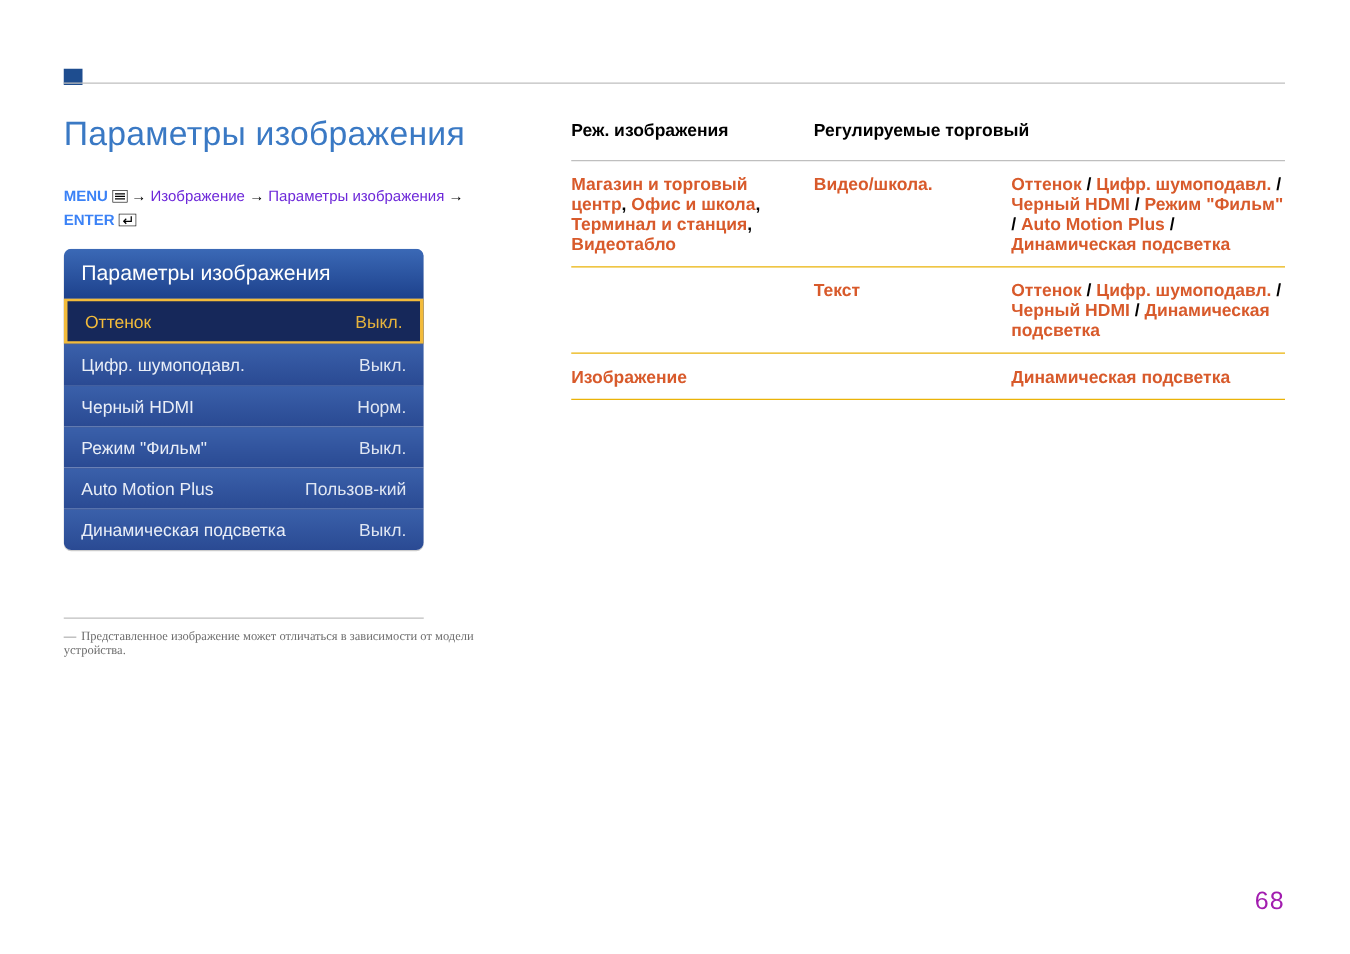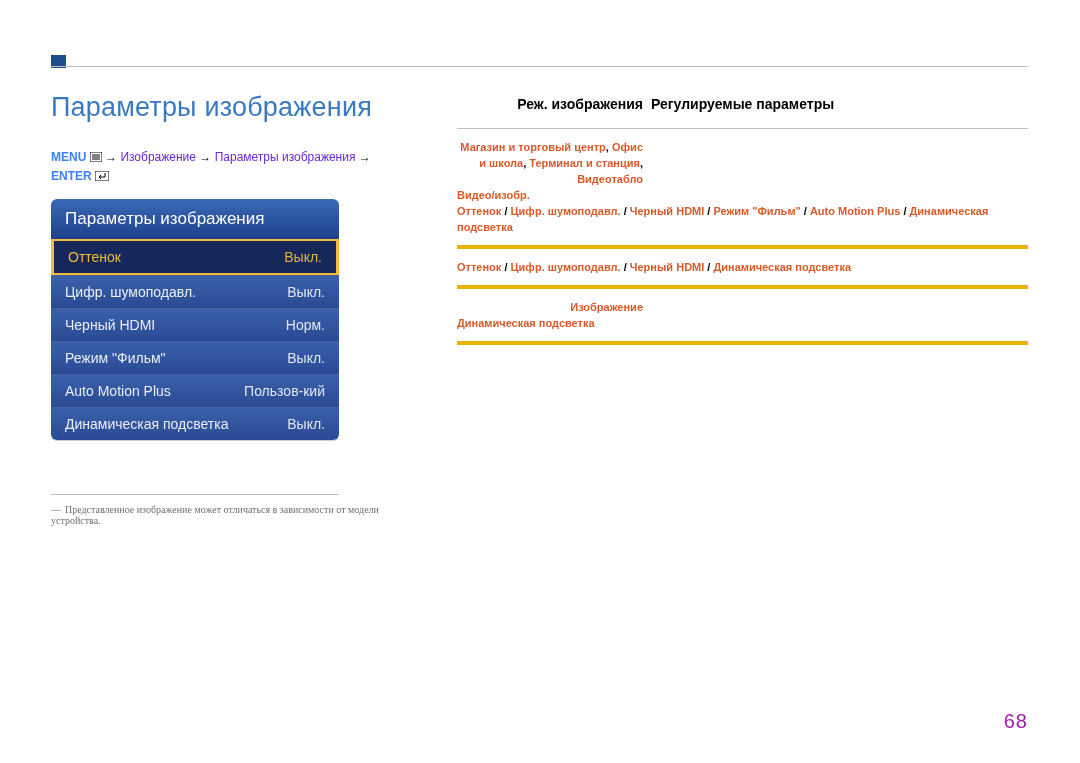--- a/index.html
+++ b/index.html
@@ -111,30 +111,29 @@
     width: 571px;
   }
   .thead {
     display: flex;
     font-size: 14px;
     font-weight: 700;
     color: #000;
     border-bottom: 1px solid #bfbfbf;
     padding-bottom: 16px;
   }
-  .c1 { width: 186px; padding-right:8px;text-align:right; }
+  .c1 { width: 186px; padding-right:8px; }
   .c2 { width: 150px; padding-right:8px; }
   .c3 { flex:1; }
   .trow {
     display: flex;
-    font-size: 11px;
+    font-size: 14px;
     line-height: 16px;
     padding: 10px 0 10px 0;
-    border-bottom: 4px solid #eab308;
-    flex-direction: column;
+    border-bottom: 1px solid #eab308;
   }
   .trow .c1, .trow .c2, .trow .c3 { font-weight:700; }
   .hl { color:#d85a2b; }
   .nk { color:#000; }
 
   .page-number {
     position: absolute;
     right: 52px;
     bottom: 30px;
     font-size: 20px;
@@ -205,30 +204,31 @@
 </div>
 
 <div class="foot-rule"></div>
 <div class="footnote">
   <span class="dash">―</span><span>Представленное изображение может отличаться в зависимости от модели устройства.</span>
 </div>
 
 <div class="tbl">
   <div class="thead">
     <div class="c1">Реж. изображения</div>
-    <div class="c3">Регулируемые параметры</div>
+    <div class="c3">Регулируемые торговый</div>
   </div>
   <div id="tbody">
       <div class="trow">
         <div class="c1"><span class="hl">Магазин и торговый центр</span><span class="nk">, </span><span class="hl">Офис и школа</span><span class="nk">, </span><span class="hl">Терминал и станция</span><span class="nk">, </span><span class="hl">Видеотабло</span></div>
-        <div class="c2"><span class="hl">Видео/изобр.</span></div>
+        <div class="c2"><span class="hl">Видео/школа.</span></div>
         <div class="c3"><span class="hl">Оттенок</span><span class="nk"> / </span><span class="hl">Цифр. шумоподавл.</span><span class="nk"> / </span><span class="hl">Черный HDMI</span><span class="nk"> / </span><span class="hl">Режим "Фильм"</span><span class="nk"> / </span><span class="hl">Auto Motion Plus</span><span class="nk"> / </span><span class="hl">Динамическая подсветка</span></div>
       </div>
       <div class="trow">
         <div class="c1"></div>
+        <div class="c2"><span class="hl">Текст</span></div>
         <div class="c3"><span class="hl">Оттенок</span><span class="nk"> / </span><span class="hl">Цифр. шумоподавл.</span><span class="nk"> / </span><span class="hl">Черный HDMI</span><span class="nk"> / </span><span class="hl">Динамическая подсветка</span></div>
       </div>
       <div class="trow">
         <div class="c1"><span class="hl">Изображение</span></div>
         <div class="c2"></div>
         <div class="c3"><span class="hl">Динамическая подсветка</span></div>
       </div>
     </div>
 </div>
 

